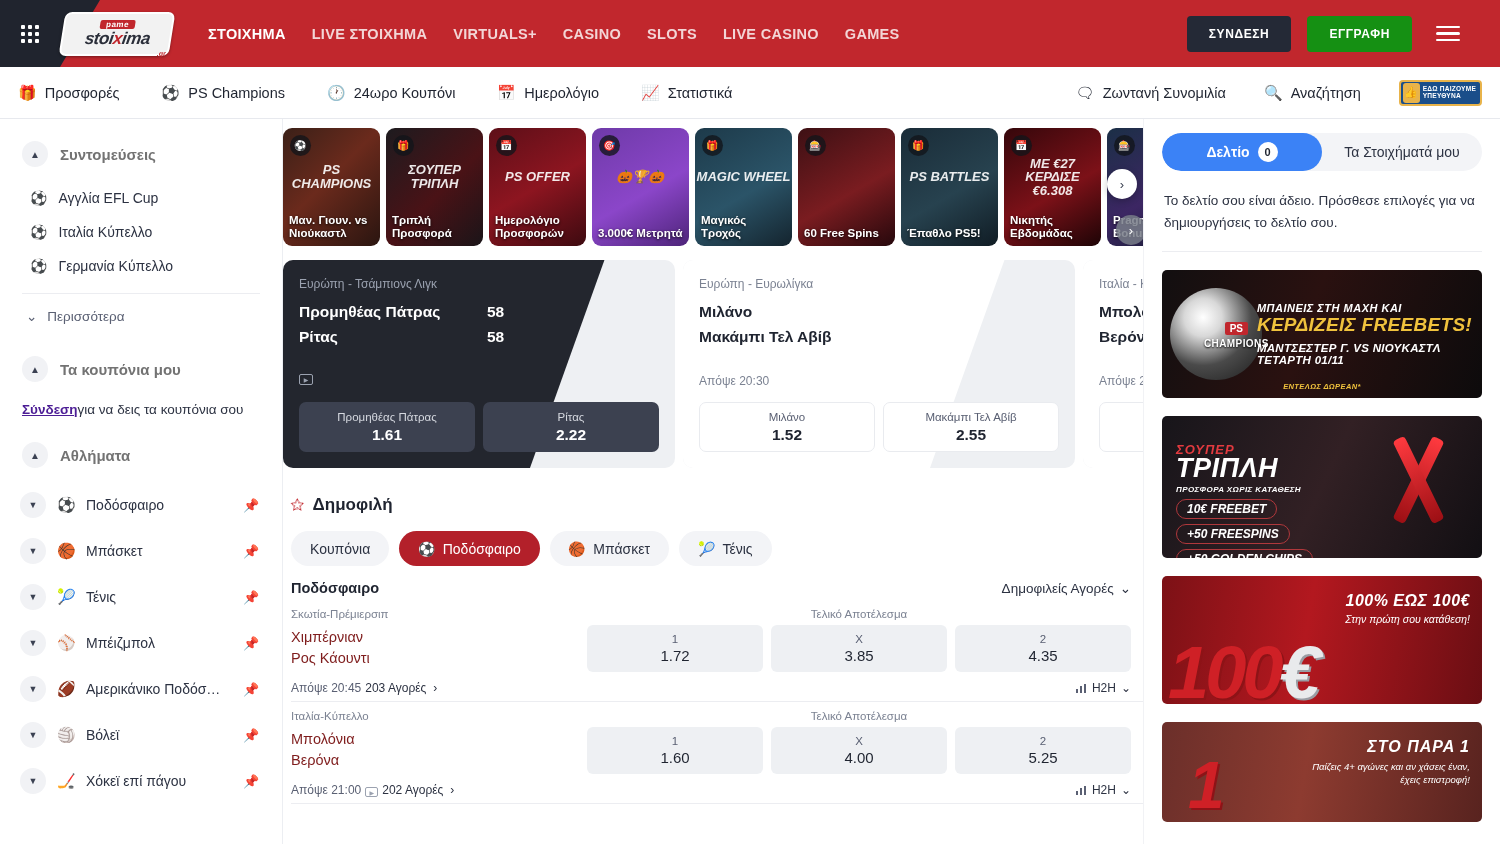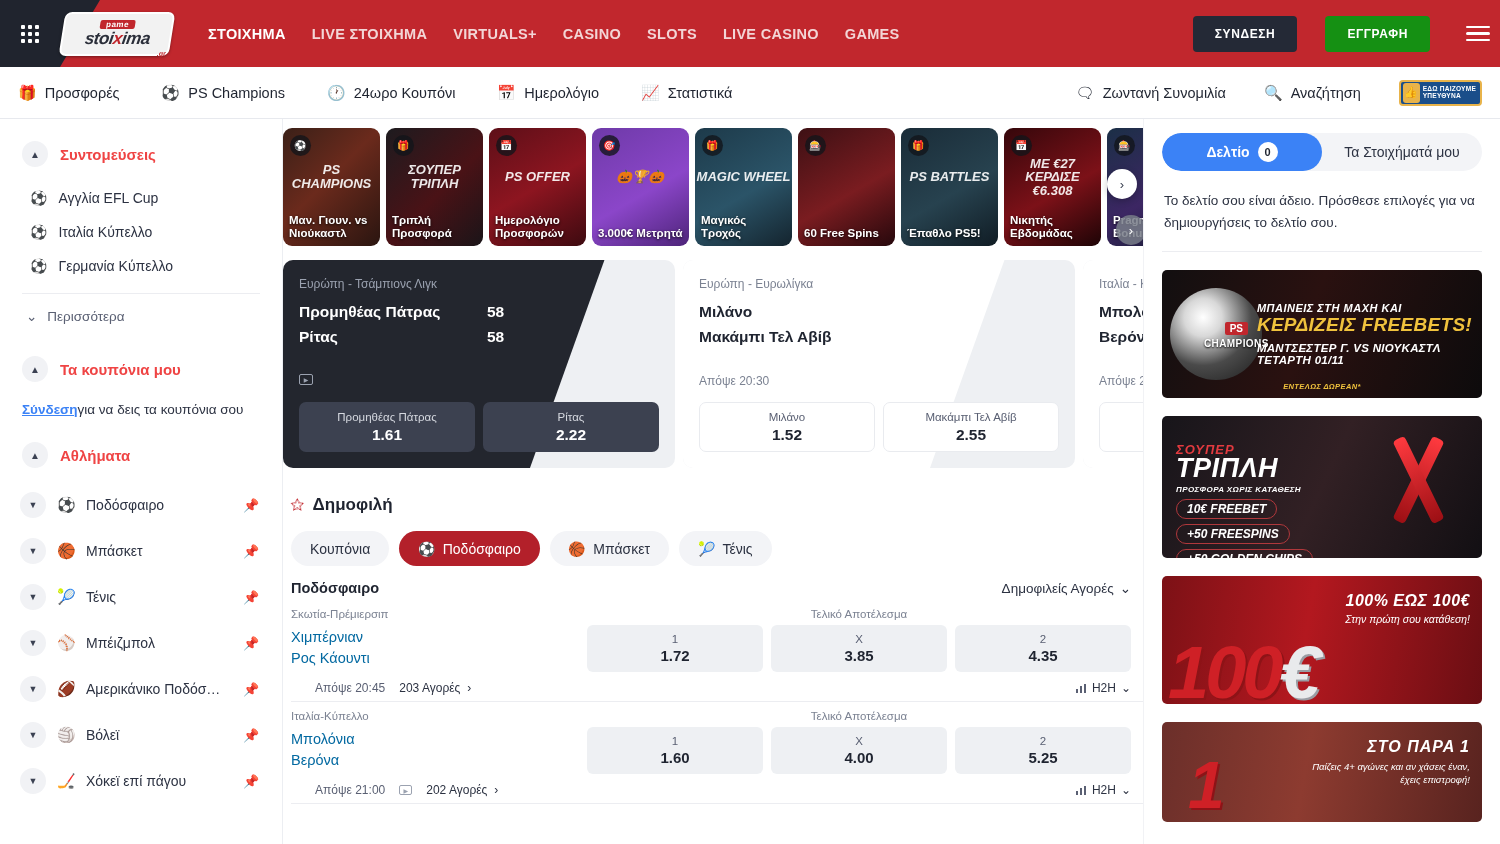--- a/index.html
+++ b/index.html
@@ -22,21 +22,21 @@
   .logo-pame{font-size:8px;font-weight:bold;color:#fff;background:#c1272d;padding:0 6px;border-radius:2px;letter-spacing:.5px;
      transform:skewX(-9deg) translateY(-1px);}
   .logo-main{font-size:17px;font-weight:bold;font-style:italic;color:#2b2f3a;letter-spacing:-.5px;transform:skewX(-9deg);line-height:1;}
   .logo-main .x{color:#c1272d;}
   .logo-gr{position:absolute;right:6px;bottom:-1px;font-size:7px;font-weight:bold;color:#c1272d;transform:skewX(-9deg);}
 
   .mainnav{display:flex;align-items:center;gap:26px;margin-left:32px;position:relative;z-index:3;}
   .mainnav a{color:#f3d5d6;font-size:14.5px;font-weight:bold;letter-spacing:.3px;text-decoration:none;cursor:pointer;white-space:nowrap;}
   .mainnav a.active{color:#ffffff;}
 
-  .topbar-right{margin-left:auto;display:flex;align-items:center;gap:28px;padding-right:6px;}
+  .topbar-right{margin-left:auto;display:flex;align-items:center;gap:16px;padding-right:36px;}
   .btn-login{background:#242936;color:#fff;font-size:12px;font-weight:bold;letter-spacing:.6px;
      padding:0 22px;height:36px;line-height:36px;border-radius:4px;cursor:pointer;}
   .btn-signup{background:#159013;color:#fff;font-size:12px;font-weight:bold;letter-spacing:.6px;
      padding:0 22px;height:36px;line-height:36px;border-radius:4px;cursor:pointer;}
   .burger{display:flex;flex-direction:column;gap:4px;cursor:pointer;padding:6px 4px;margin-left:4px;}
   .burger i{display:block;width:24px;height:2.5px;background:#fff;border-radius:2px;}
 
   
   .subnav{height:52px;background:#fff;border-bottom:1px solid #e7e9ee;display:flex;align-items:center;padding:0 18px;}
   .subnav-item{display:flex;align-items:center;gap:8px;margin-right:42px;font-size:14.5px;color:#1f2430;cursor:pointer;white-space:nowrap;}
@@ -51,26 +51,26 @@
   
   .layout{display:flex;height:725px;background:#fff;}
   .sidebar{width:283px;flex:0 0 283px;background:#fff;border-right:1px solid #eceef2;padding:22px 0 0 0;overflow:hidden;}
   .center{flex:1;background:#fff;overflow:hidden;position:relative;}
   .rightbar{width:357px;flex:0 0 357px;background:#fff;padding:14px 18px 0 18px;overflow:hidden;border-left:1px solid #f1f2f5;}
 
   
   .sb-head{display:flex;align-items:center;gap:12px;padding:0 22px;margin-bottom:14px;cursor:pointer;}
   .sb-circle{width:26px;height:26px;border-radius:50%;background:#f1f2f5;display:flex;align-items:center;justify-content:center;
      font-size:10px;color:#3b4152;}
-  .sb-head-t{font-size:15px;font-weight:bold;color:#ef4444;}
+  .sb-head-t{font-size:15px;font-weight:bold;color:#737373;}
   .sb-link{display:flex;align-items:center;gap:11px;padding:9px 22px 9px 30px;font-size:14px;color:#2c3242;cursor:pointer;}
   .sb-sep{height:1px;background:#ecedf1;margin:10px 22px;}
   .sb-more{display:flex;align-items:center;gap:10px;padding:4px 22px 4px 26px;font-size:13.5px;color:#5a6073;cursor:pointer;}
   .sb-login-note{padding:4px 22px 0 22px;font-size:13.5px;color:#2c3242;line-height:1.5;}
-  .sb-login-note a{color:#3b82f6;text-decoration:underline;font-weight:bold;cursor:pointer;}
+  .sb-login-note a{color:#4c1d95;text-decoration:underline;font-weight:bold;cursor:pointer;}
   .sb-sport{display:flex;align-items:center;gap:11px;padding:10px 22px 10px 20px;font-size:14px;color:#2c3242;cursor:pointer;}
   .sb-sport .chev{width:26px;height:26px;border-radius:50%;background:#f1f2f5;display:flex;align-items:center;justify-content:center;
      font-size:9px;color:#3b4152;flex:0 0 26px;}
   .sb-sport .em{font-size:15px;width:18px;text-align:center;}
   .sb-sport .nm{flex:1;white-space:nowrap;overflow:hidden;text-overflow:ellipsis;}
   .sb-sport .pin{color:#c3c7d1;font-size:13px;}
   .sb-gap{height:10px;}
 
   
   .promos{display:flex;gap:6px;padding:9px 0 0 0;position:relative;overflow:hidden;}
@@ -128,29 +128,29 @@
   .chip{height:35px;border-radius:18px;background:#f3f4f7;display:flex;align-items:center;gap:7px;padding:0 19px;
      font-size:14px;color:#2c3242;cursor:pointer;white-space:nowrap;}
   .chip.active{background:#b3202a;color:#fff;}
   .sec-head{display:flex;align-items:center;font-size:14.5px;font-weight:bold;color:#1f2430;padding-right:12px;margin-bottom:4px;}
   .sec-head .mk{margin-left:auto;font-size:13.5px;font-weight:normal;color:#2c3242;display:flex;align-items:center;gap:6px;cursor:pointer;}
 
   .ev{border-bottom:1px solid #ecedf1;padding:8px 12px 6px 0;}
   .ev-top{display:flex;align-items:flex-start;}
   .ev-left{width:296px;flex:0 0 296px;}
   .ev-league{font-size:11.5px;color:#7b8292;margin-bottom:7px;}
-  .ev-team{font-size:14.5px;color:#0369a1;line-height:1.45;}
+  .ev-team{font-size:14.5px;color:#7f1d1d;line-height:1.45;}
   .ev-odds{flex:1;}
   .ev-mkt{text-align:center;font-size:11.5px;color:#7b8292;margin-bottom:5px;}
   .ev-btns{display:flex;gap:8px;}
   .ev-btn{flex:1;height:47px;background:#eef0f3;border-radius:6px;display:flex;flex-direction:column;align-items:center;
      justify-content:center;gap:2px;cursor:pointer;}
   .ev-btn .l{font-size:11.5px;color:#5a6073;}
-  .ev-btn .v{font-size:15px;font-weight:bold;color:#1f2430;}
-  .ev-bot{display:flex;align-items:center;margin-top:9px;font-size:12px;color:#5a6073;gap:14px;margin-left:24px;}
+  .ev-btn .v{font-size:15px;font-weight:normal;color:#1f2430;}
+  .ev-bot{display:flex;align-items:flex-end;margin-top:9px;font-size:12px;color:#5a6073;gap:4px;}
   .ev-bot .mkt{color:#2c3242;cursor:pointer;display:flex;align-items:center;gap:7px;}
   .ev-h2h{margin-left:auto;display:flex;align-items:center;gap:5px;color:#2c3242;cursor:pointer;}
   .tvico{display:inline-flex;align-items:center;justify-content:center;width:13px;height:10px;border:1.3px solid #9ba2b0;
      border-radius:2px;font-size:6px;color:#9ba2b0;}
   .bars{display:inline-block;width:11px;height:9px;position:relative;}
   .bars i{position:absolute;bottom:0;width:2.4px;background:#5a6073;}
   .bars i:nth-child(1){left:0;height:4px;}
   .bars i:nth-child(2){left:4px;height:7px;}
   .bars i:nth-child(3){left:8px;height:9px;}
 

